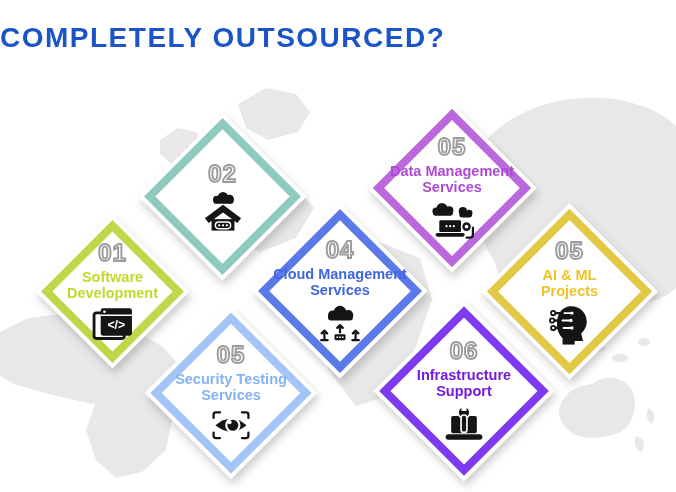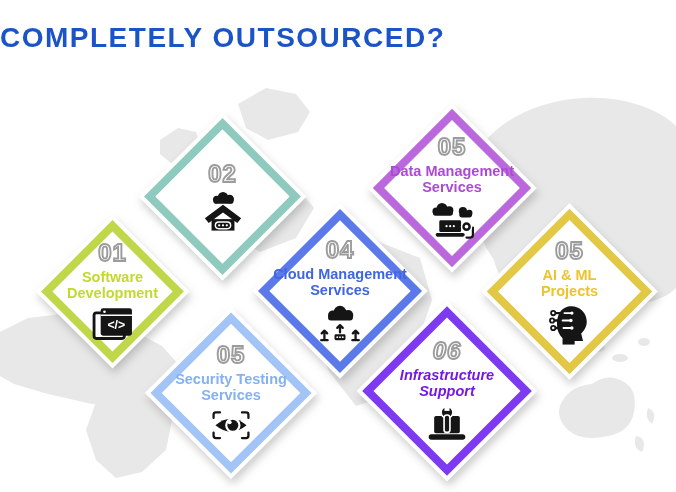--- a/index.html
+++ b/index.html
@@ -23,21 +23,21 @@
   }
   .label{margin-top:4px;font-size:14.5px;font-weight:700;line-height:1.12;
          white-space:pre-line;color:var(--t,#444);}
   .icon{margin-top:5px;display:block;}
 
   .p1{left:58px; top:237px;width:109px;height:109px;z-index:1;}
   .p2{left:163px;top:137px;width:119px;height:119px;z-index:2;}
   .p3{left:170px;top:332px;width:122px;height:122px;z-index:3;}
   .p4{left:278px;top:229px;width:124px;height:124px;z-index:4;}
   .p5{left:392px;top:128px;width:120px;height:120px;z-index:5;}
-  .p6{left:383px;top:327px;width:128px;height:128px;z-index:6;font-style:italic;}
+  .p6{left:400px;top:327px;width:128px;height:128px;z-index:6;}
   .p7{left:507px;top:229px;width:125px;height:125px;z-index:7;}
 
   .ik{stroke:#151515;stroke-width:2.5;fill:none;stroke-linecap:round;stroke-linejoin:round;}
   .if{fill:#151515;}
 </style>
 </head>
 <body>
 
 <div class="stage" style="--numstroke: #9c9c9c;">
 

